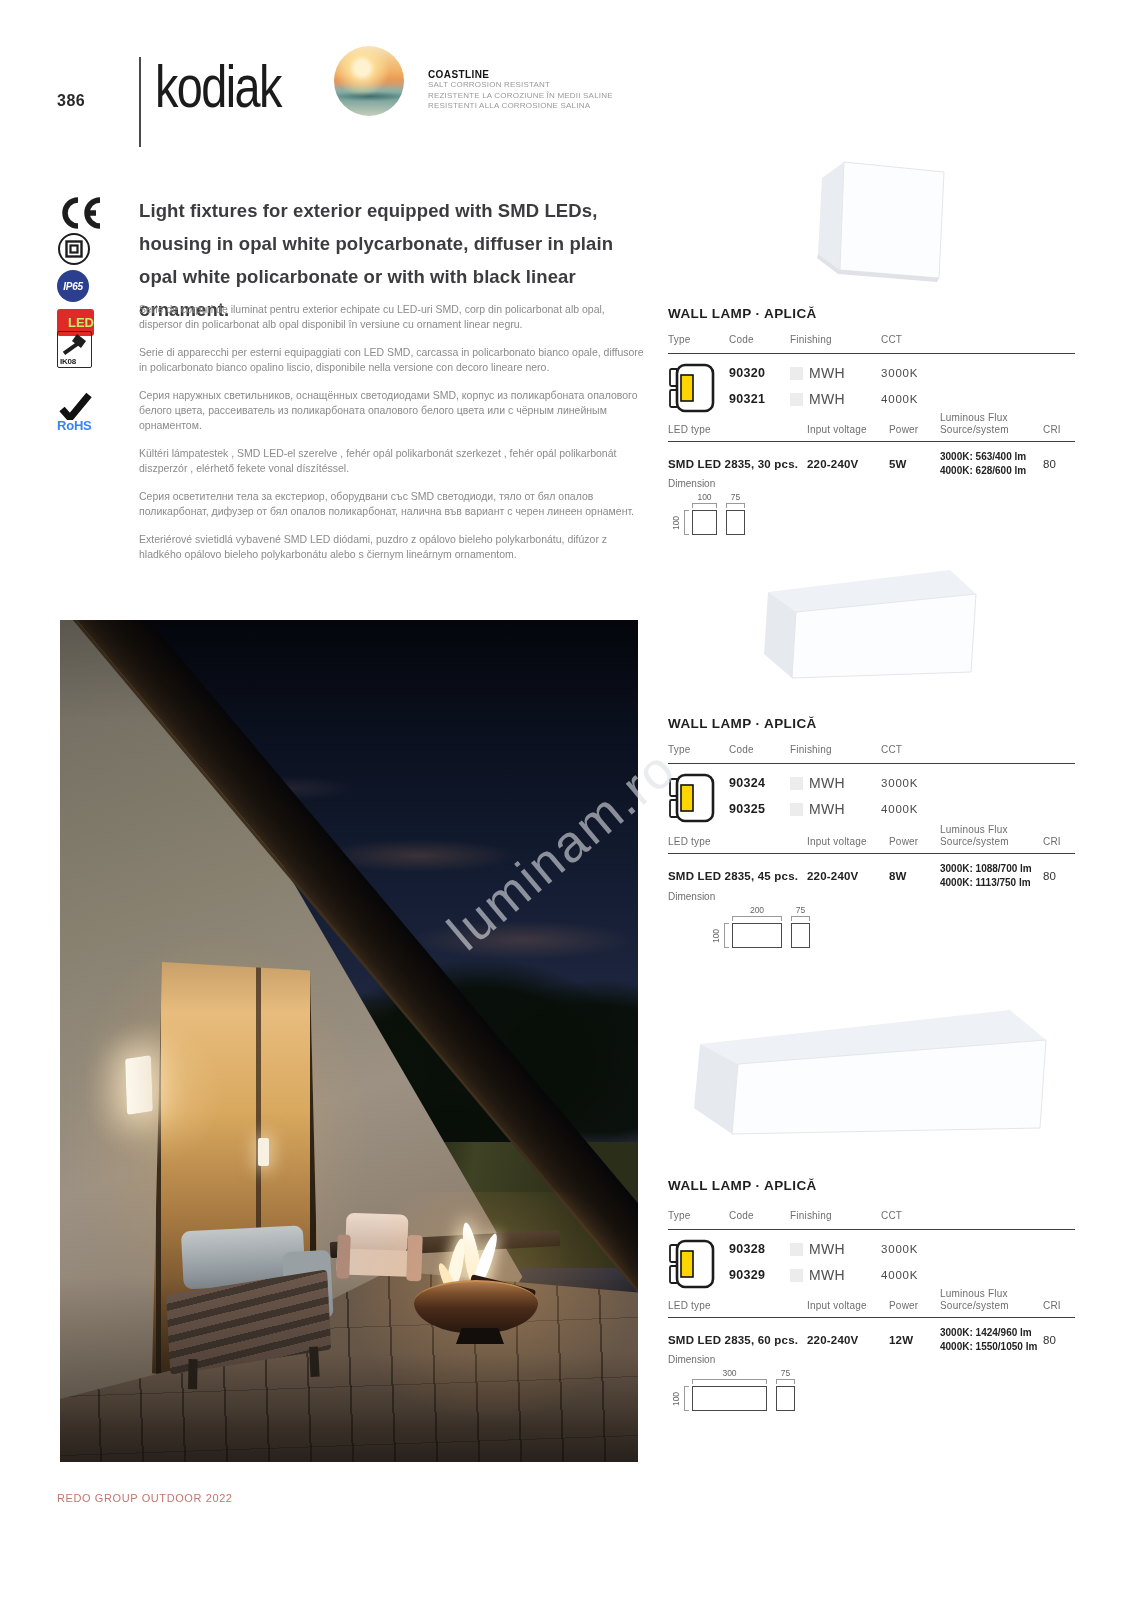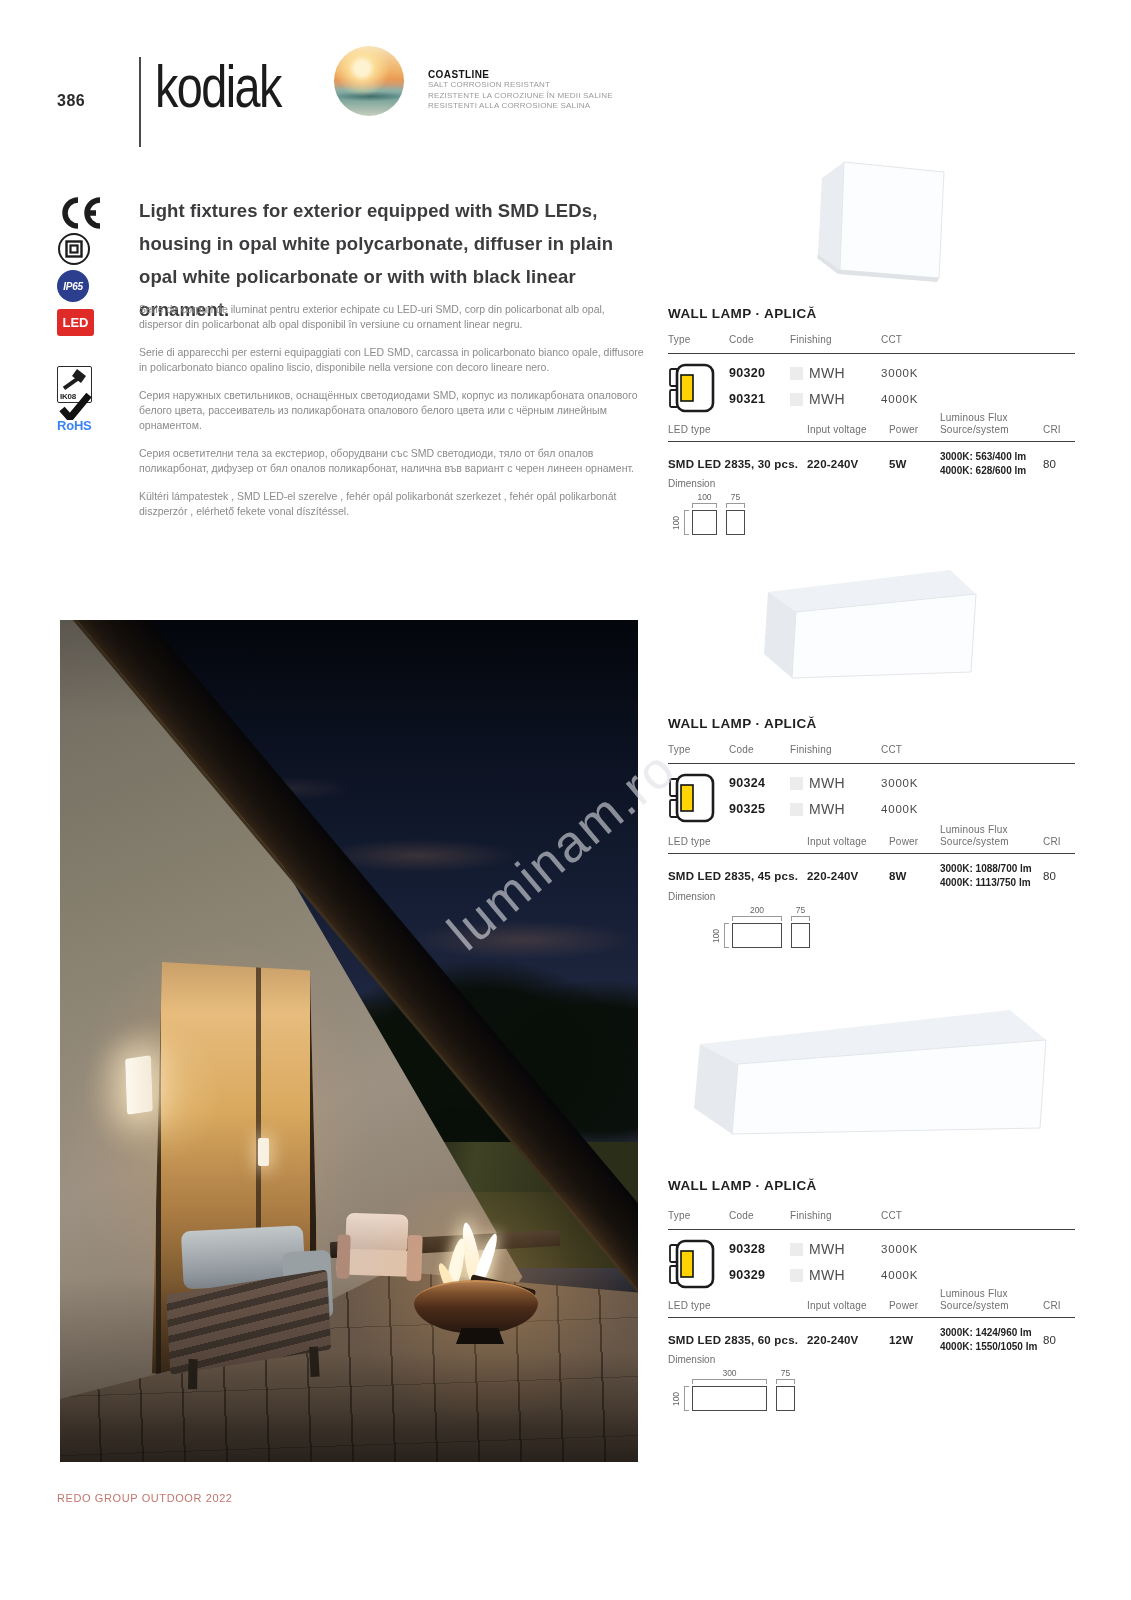--- a/index.html
+++ b/index.html
@@ -18,22 +18,22 @@
       linear-gradient(180deg,#f6e3c0 0%,#f3c98c 18%,#efae62 38%,#e89a55 48%,#cf9d74 55%,#8fb0a4 63%,#6f9e98 72%,#86aba0 80%,#c7cdbd 100%);
   }
   .coast-text { left:428px; top:69px; width:260px; }
   .coast-title { font-size:10px; font-weight:bold; color:#141414; letter-spacing:.4px; }
   .coast-line { font-size:8px; color:#9a9a9a; line-height:10.5px; letter-spacing:.2px; }
 
   
   .cert { left:57px; }
   .ip65-badge { width:32px; height:32px; border-radius:50%; display:flex; align-items:center; justify-content:center;
     color:#fff; font-size:10px; font-weight:bold; font-style:italic; letter-spacing:-.3px; }
-  .led-badge { width:37px; height:27px; border-radius:3px; display:flex; align-items:center; justify-content:center;
-    color:#ffffff; font-size:13px; font-weight:bold; }
+  .led-badge { width:37px; height:27px; border-radius:3px; display:flex; align-items:center; justify-content:flex-end;
+    color:#bef264; font-size:13px; font-weight:bold; }
   .ik08 { width:35px; height:37px; border:1.6px solid #2a2a2a; border-radius:2px; position:relative; }
   .ik08 span { position:absolute; left:2px; bottom:1px; font-size:8px; font-weight:bold; color:#1c1c1c; letter-spacing:-.2px; }
   .rohs { width:52px; text-align:left; }
   .rohs span { display:block; font-size:13px; font-weight:bold; color:#3b82f6; margin-top:-6px; letter-spacing:-.2px; }
 
   
   .intro-heading { left:139px; top:194px; width:510px; font-size:18.5px; font-weight:bold; color:#3c3c3e; line-height:33px; letter-spacing:.1px; }
   .intro-paras { left:139px; top:302px; width:505px; }
   .intro-paras p { font-size:10.5px; color:#8b8b8b; line-height:15px; margin-bottom:13px; }
 
@@ -170,41 +170,42 @@
     <rect x="9.5" y="9.5" width="15" height="15" fill="none" stroke="#1d1d1d" stroke-width="2.4"></rect>
     <rect x="13.5" y="13.5" width="7" height="7" fill="none" stroke="#1d1d1d" stroke-width="2.2"></rect>
   </svg>
 </div>
 <div class="abs cert ip65-badge" style="top:270px; background:#2C3F8E">
   <span>IP65</span>
 </div>
 <div class="abs cert led-badge" style="top:309px; background:#E02A28">
   <span>LED</span>
 </div>
-<div class="abs cert ik08" style="top:366px">
+<div class="abs cert ik08" style="top:331px">
   <svg width="32" height="26" viewBox="0 0 32 26" style="position:absolute;left:0;top:0">
     <rect x="4" y="13" width="22" height="4" transform="rotate(-35 15 15)" fill="#1d1d1d"></rect>
     <path d="M19,2 l9,7 -5,7 -9,-7 z" fill="#1d1d1d"></path>
   </svg>
   <span>IK08</span>
 </div>
 <div class="abs cert rohs" style="top:392px">
   <svg width="36" height="28" viewBox="0 0 36 28">
     <path d="M5,17 L13,26 L32,3" fill="none" stroke="#111" stroke-width="7"></path>
   </svg>
   <span>RoHS</span>
 </div>
 
 <div class="abs intro-heading">Light fixtures for exterior equipped with SMD LEDs, housing in opal white polycarbonate, diffuser in plain opal white policarbonate or with with black linear ornament.</div>
 <div class="abs intro-paras">
   <p>Serie de corpuri de iluminat pentru exterior echipate cu LED-uri SMD, corp din policarbonat alb opal, dispersor din policarbonat alb opal disponibil în versiune cu ornament linear negru.</p>
   <p>Serie di apparecchi per esterni equipaggiati con LED SMD, carcassa in policarbonato bianco opale, diffusore in policarbonato bianco opalino liscio, disponibile nella versione con decoro lineare nero.</p>
   <p>Серия наружных светильников, оснащённых светодиодами SMD, корпус из поликарбоната опалового белого цвета, рассеиватель из поликарбоната опалового белого цвета или с чёрным линейным орнаментом.</p>
+  <p>Kültéri lámpatestek , SMD LED-el szerelve , fehér opál polikarbonát szerkezet , fehér opál polikarbonát diszperzór , elérhető fekete vonal díszítéssel.</p>
   <p>Серия осветителни тела за екстериор, оборудвани със SMD светодиоди, тяло от бял опалов поликарбонат, дифузер от бял опалов поликарбонат, налична във вариант с черен линеен орнамент.</p>
-  <p>Kültéri lámpatestek , SMD LED-el szerelve , fehér opál polikarbonát szerkezet , fehér opál polikarbonát diszperzór , elérhető fekete vonal díszítéssel.</p>
+  <p>Exteriérové svietidlá vybavené SMD LED diódami, puzdro z opálovo bieleho polykarbonátu, difúzor z hladkého opálovo bieleho polykarbonátu alebo s čiernym lineárnym ornamentom.</p>
 </div>
 
 <div class="abs photo">
   <div class="ph-sky"></div>
   <div class="ph-clouds"></div>
   <div class="ph-trees"></div>
   <div class="ph-grass"></div>
   <div class="ph-wall"></div>
   <div class="ph-wallglow"></div>
   <div class="ph-roof"></div>

